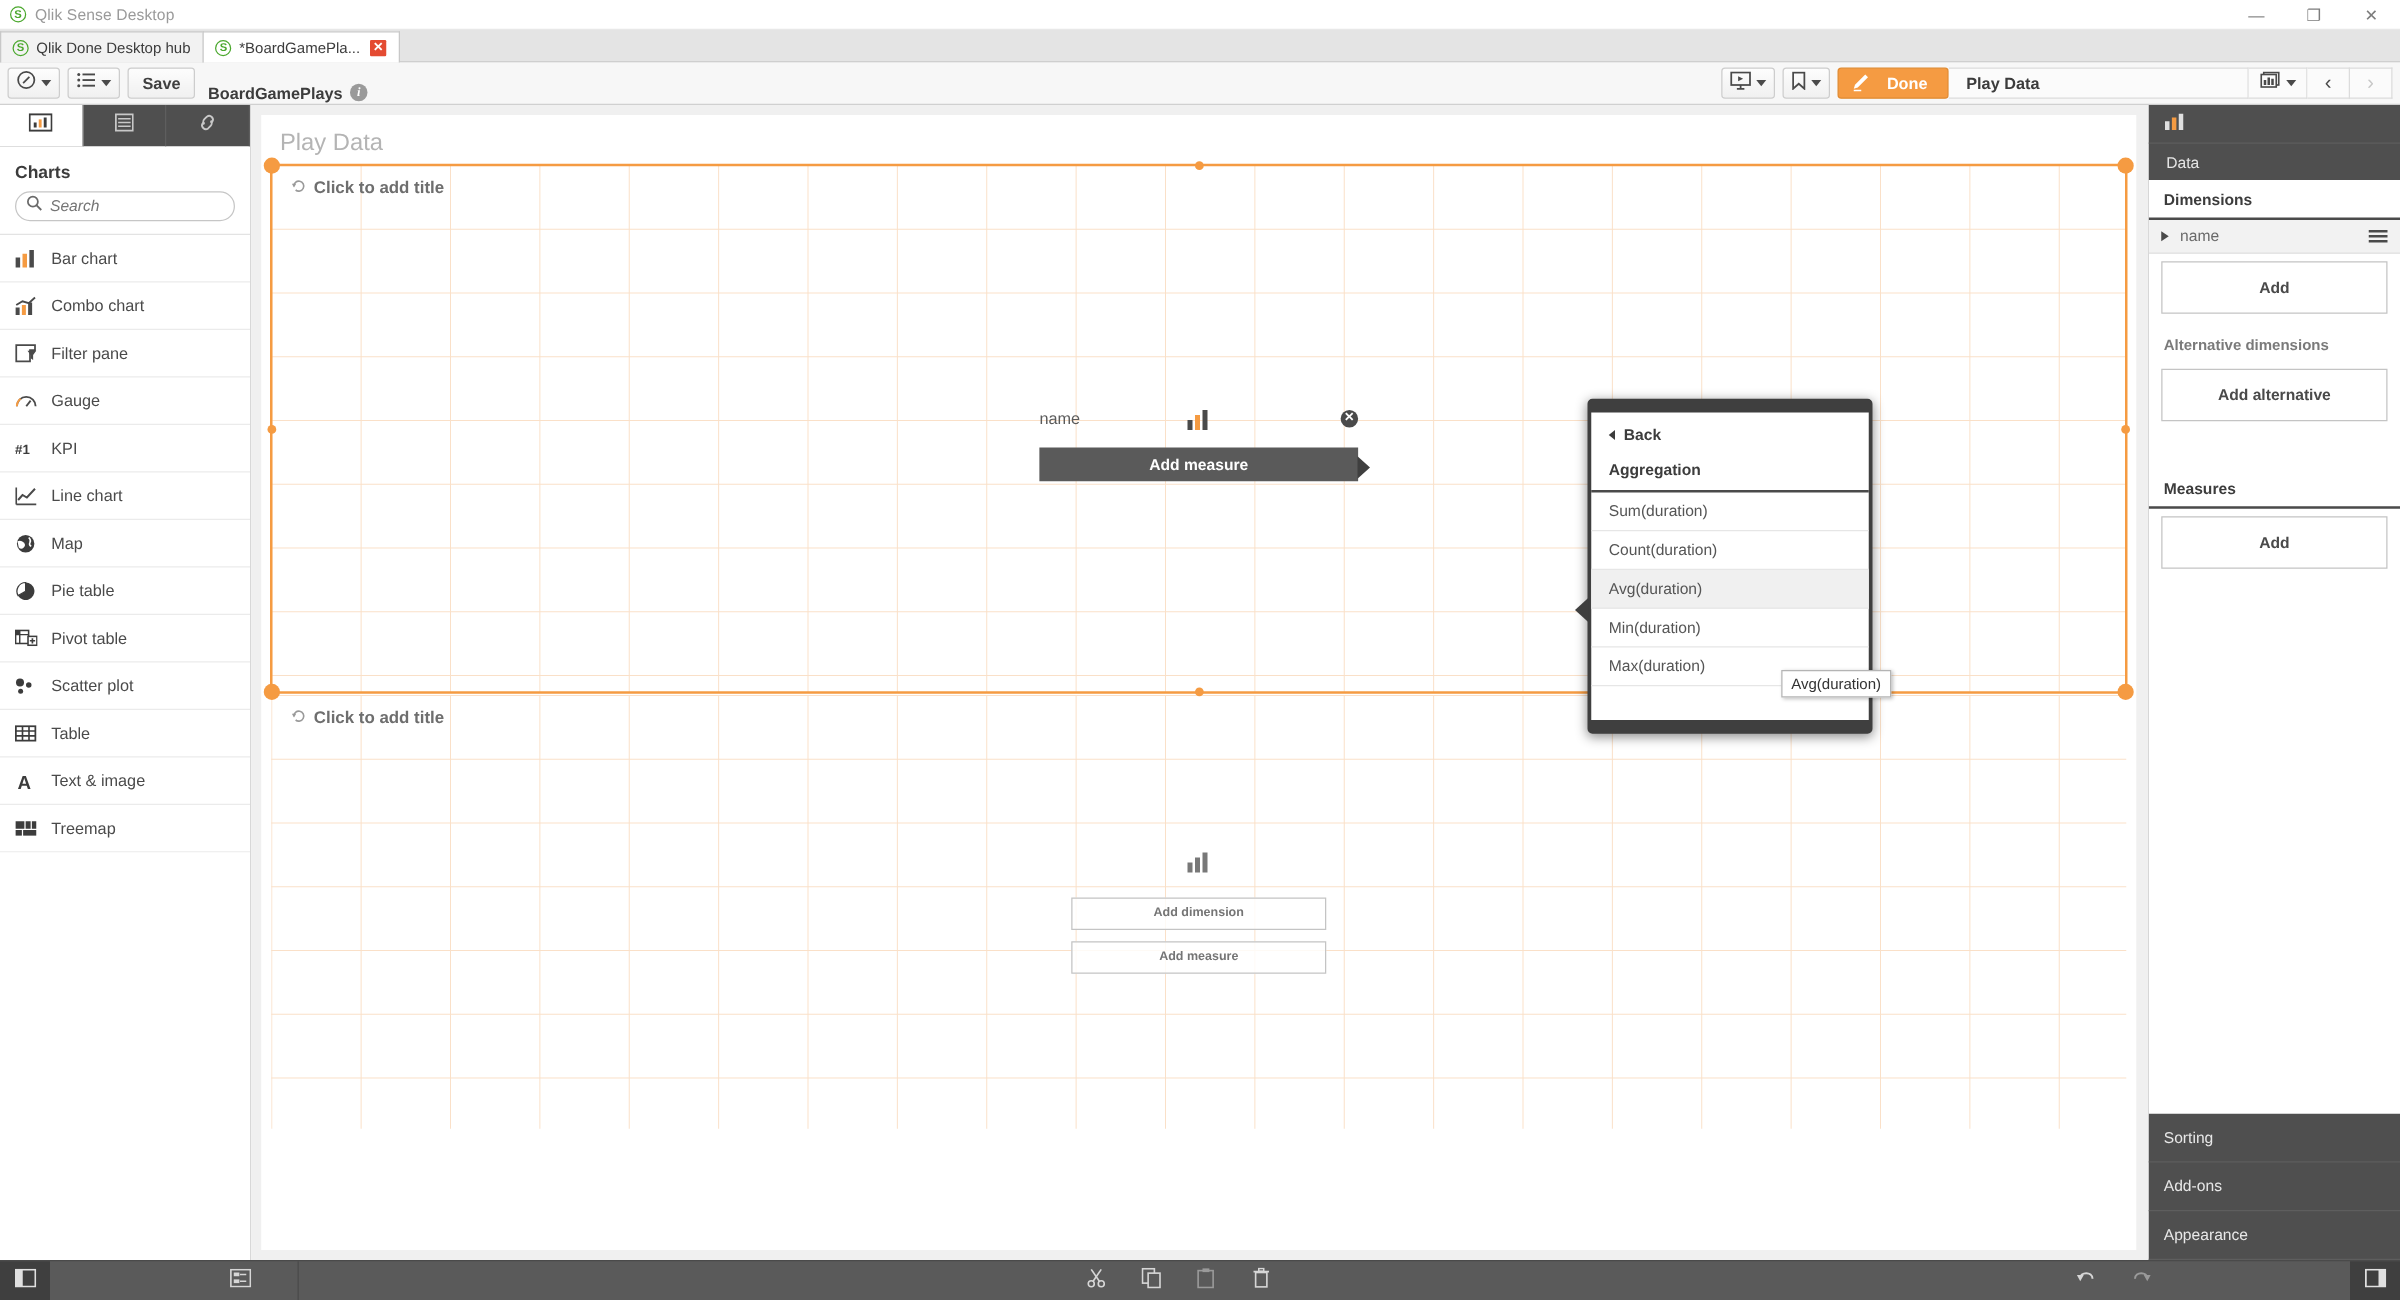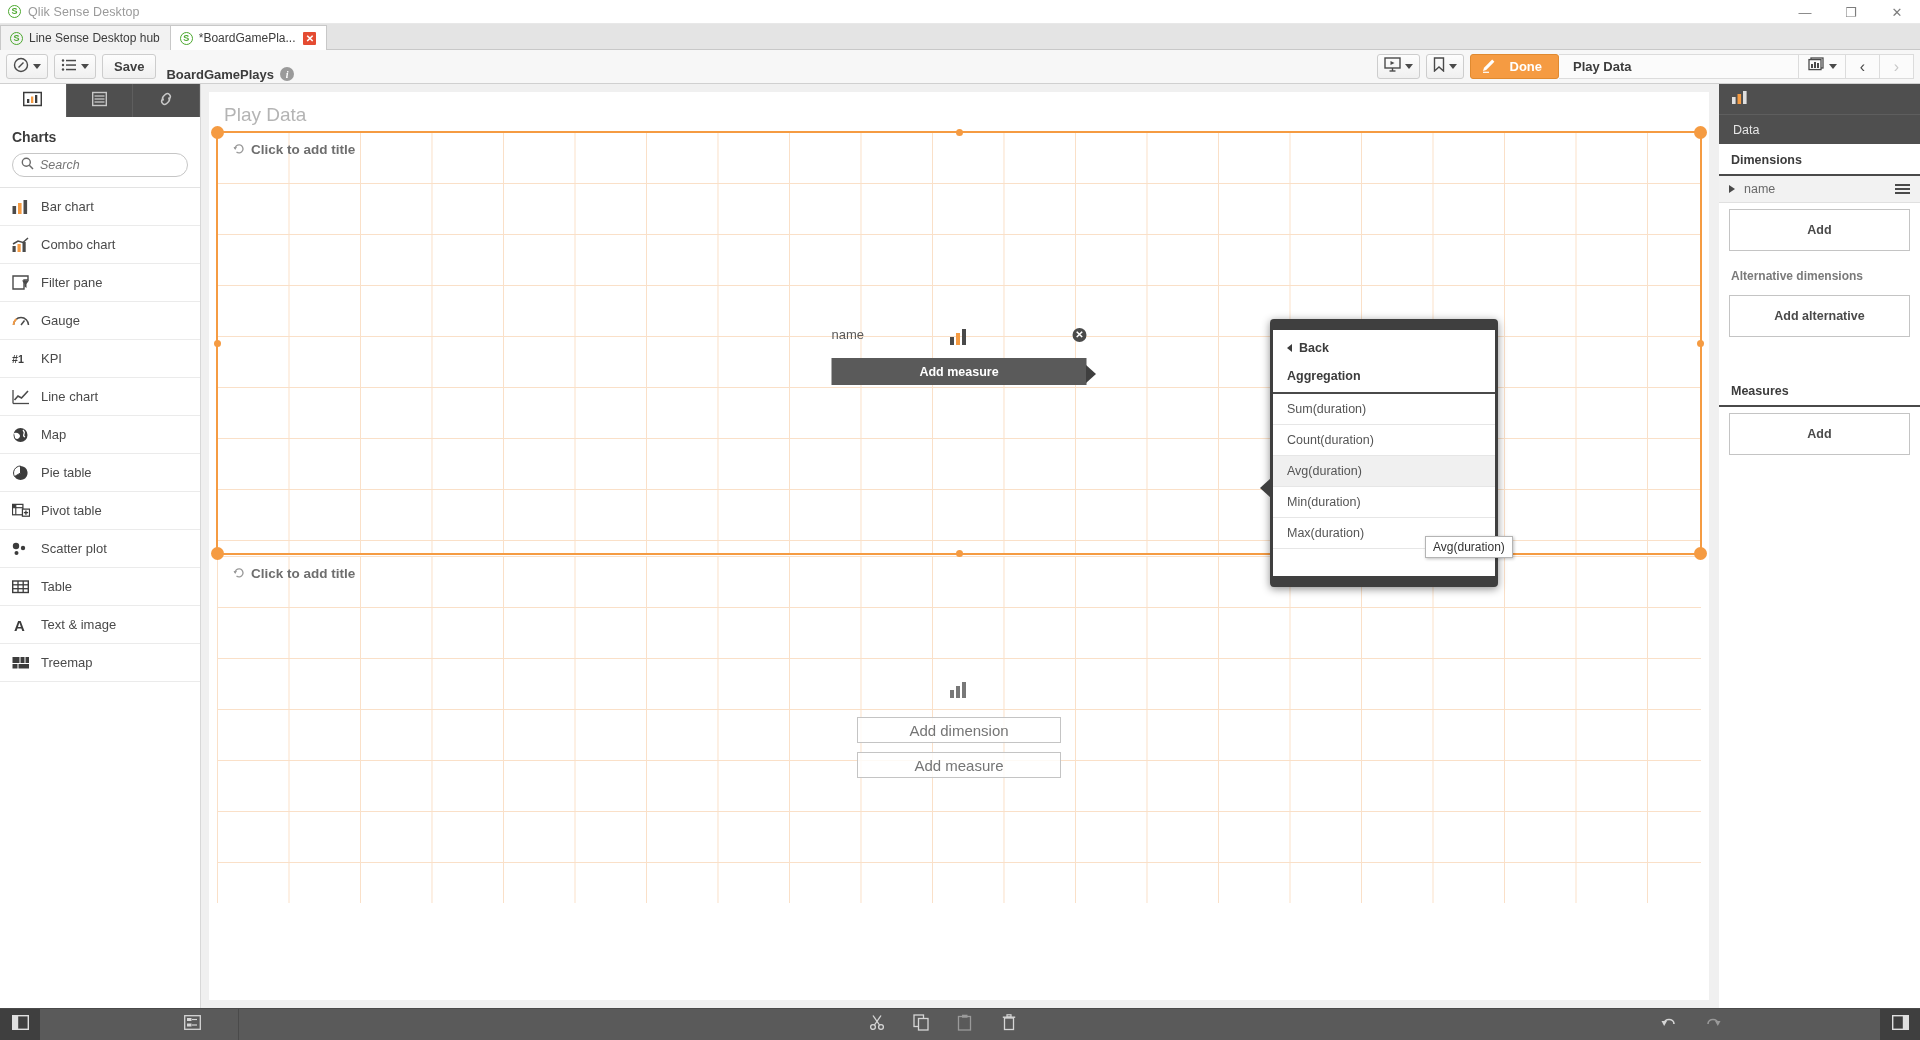--- a/index.html
+++ b/index.html
@@ -182,21 +182,21 @@
   .obj-center {
     position: absolute; top: 0; left: 0; right: 0; bottom: 0;
     display: flex; flex-direction: column;
     align-items: center; justify-content: center; gap: 5px;
   }
   .placeholder-icon { margin-bottom: 9px; }
   .add-btn-outline {
     width: 204px; height: 26px; border: 1px solid #c4c4c4;
     background: rgba(255,255,255,.82);
     display: flex; align-items: center; justify-content: center;
-    font-size: 15px; font-weight: normal; color: #757575; cursor: pointer;
+    font-size: 10px; font-weight: bold; color: #757575; cursor: pointer;
   }
   .dim-pill-row {
     position: absolute; left: 50%; transform: translateX(-50%);
     width: 255px; display: flex; align-items: center;
     justify-content: space-between; font-size: 13px; color: #5a5a5a;
   }
   #remove-dimension-icon {
     width: 14px; height: 14px; border-radius: 50%; background: #4a4a4a;
     color: #fff; font-size: 10px; line-height: 14px; text-align: center;
     cursor: pointer; font-weight: bold;
@@ -331,21 +331,21 @@
   <div class="win-btns">
     <div class="win-btn">—</div>
     <div class="win-btn">❐</div>
     <div class="win-btn close">✕</div>
   </div>
 </div>
 
 <div id="tab-strip">
   <div class="browser-tab">
     <span class="qlik-logo-sm" style="margin-left:0;">S</span>
-    <span>Line Sense Desktop hub</span>
+    <span>Qlik Done Desktop hub</span>
   </div>
   <div class="browser-tab active">
     <span class="qlik-logo-sm" style="margin-left:0;">S</span>
     <span>*BoardGamePla...</span>
     <span class="tab-close-x">✕</span>
   </div>
 </div>
 
 <div id="main-toolbar">
   <div class="tb-btn">
@@ -716,20 +716,25 @@
       </div>
       <div class="rp-add-btn">Add</div>
 
       <div class="rp-sub-label">Alternative dimensions</div>
       <div class="rp-add-btn">Add alternative</div>
 
       <div class="rp-section-label" style="margin-top:38px;">Measures</div>
       <div class="rp-add-btn">Add</div>
     </div>
 
+    <div id="right-accordions">
+        <div class="rp-accordion">Sorting</div>
+        <div class="rp-accordion">Add-ons</div>
+        <div class="rp-accordion">Appearance</div>
+      </div>
   </div>
 </div>
 
 <div id="status-bar">
   <div class="sb-corner">
     <span>
       <svg width="17" height="15" viewBox="0 0 17 15">
         <rect x="0.7" y="0.7" width="15.6" height="13.6" fill="none" stroke="#e0e0e0" stroke-width="1.4"></rect>
         <rect x="0.7" y="0.7" width="5.5" height="13.6" fill="#e0e0e0"></rect>
       </svg>

